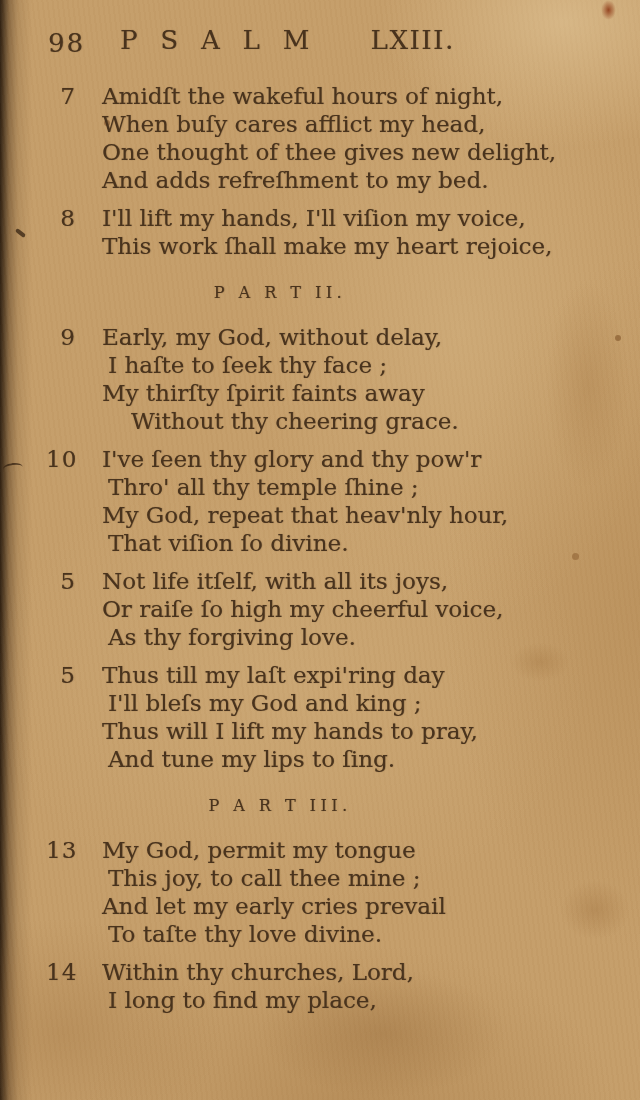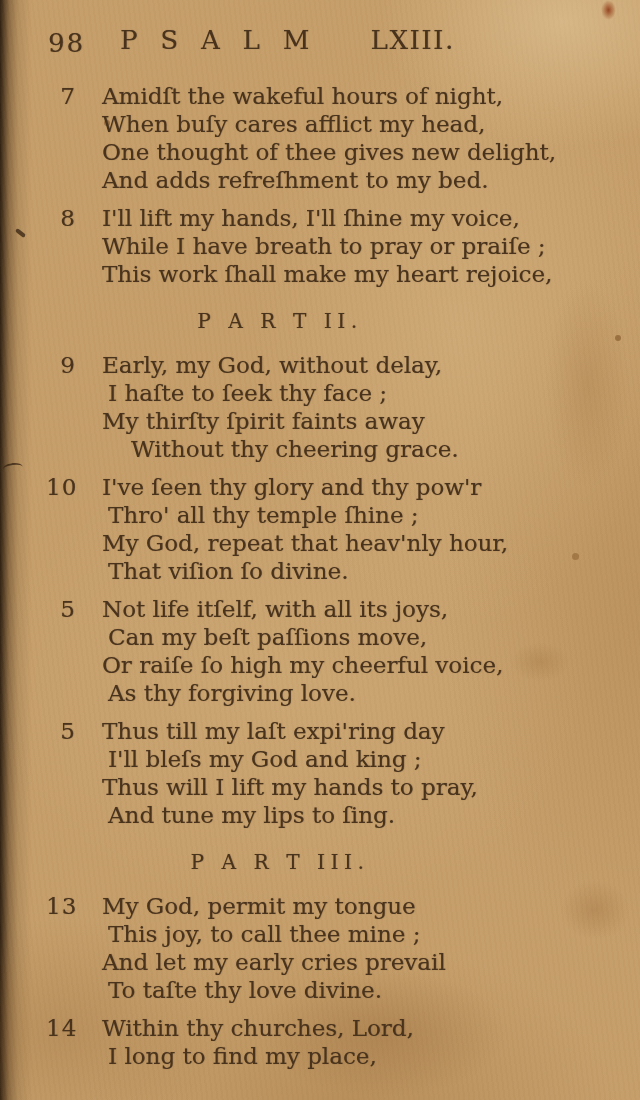--- a/index.html
+++ b/index.html
@@ -56,21 +56,21 @@
   }
   .pagenum { margin-left: 2px; width: 34px; transform: translateY(3px); letter-spacing: 2px; }
   .title-word { margin-left: 38px; letter-spacing: 0.28em; }
   .title-num { margin-left: 54px; letter-spacing: 0.06em; }
 
   .part-heading {
     width: 560px;
     box-sizing: border-box;
     padding-right: 92px;
     text-align: center;
-    font-size: 20px;
+    font-size: 16px;
     line-height: 30px;
     letter-spacing: 0.28em;
     margin: 18px 0 15px 0;
     text-shadow: 0.4px 0.4px 0.8px rgba(73,51,29,0.55);
   }
 
   .verse {
     display: flex;
     font-size: 23px;
     line-height: 28px;
@@ -112,22 +112,21 @@
           <div class="vlines">
             <div class="vline i0">Amidſt the wakeful hours of night,</div>
             <div class="vline i0">When buſy cares afflict my head,</div>
             <div class="vline i0">One thought of thee gives new delight,</div>
             <div class="vline i0">And adds refreſhment to my bed.</div>
           </div>
         </div>
         <div class="verse">
           <span class="vnum">8</span>
           <div class="vlines">
-            <div class="vline i0">I'll lift my hands, I'll ſhine my voice,</div>
-            <div class="vline i0">While I have breath to pray or praiſe ;</div>
+            <div class="vline i0">I'll lift my hands, I'll viſion my voice,</div>
             <div class="vline i0">This work ſhall make my heart rejoice,</div>
           </div>
         </div>
         <div class="part-heading">P A R T  II.</div>
         <div class="verse">
           <span class="vnum">9</span>
           <div class="vlines">
             <div class="vline i0">Early, my God, without delay,</div>
             <div class="vline i1">I haſte to ſeek thy face ;</div>
             <div class="vline i0">My thirſty ſpirit faints away</div>
@@ -140,21 +139,20 @@
             <div class="vline i0">I've ſeen thy glory and thy pow'r</div>
             <div class="vline i1">Thro' all thy temple ſhine ;</div>
             <div class="vline i0">My God, repeat that heav'nly hour,</div>
             <div class="vline i1">That viſion ſo divine.</div>
           </div>
         </div>
         <div class="verse">
           <span class="vnum">5</span>
           <div class="vlines">
             <div class="vline i0">Not life itſelf, with all its joys,</div>
-            <div class="vline i1">Can my beſt paſſions move,</div>
             <div class="vline i0">Or raiſe ſo high my cheerful voice,</div>
             <div class="vline i1">As thy forgiving love.</div>
           </div>
         </div>
         <div class="verse">
           <span class="vnum">5</span>
           <div class="vlines">
             <div class="vline i0">Thus till my laſt expi'ring day</div>
             <div class="vline i1">I'll bleſs my God and king ;</div>
             <div class="vline i0">Thus will I lift my hands to pray,</div>

